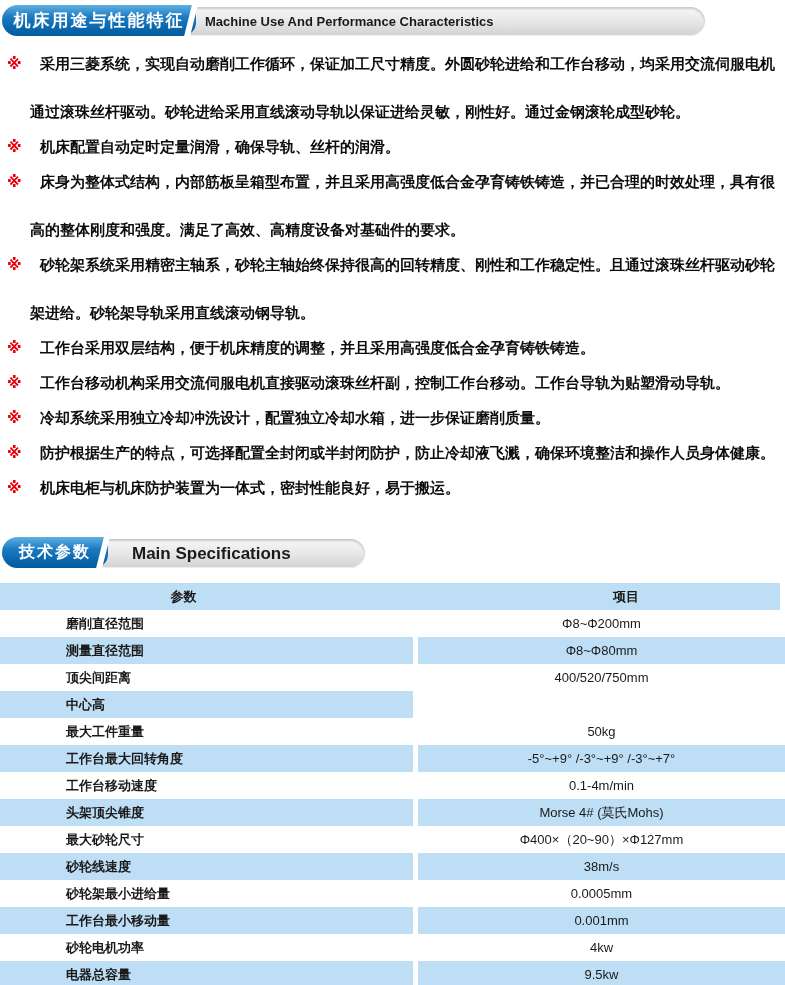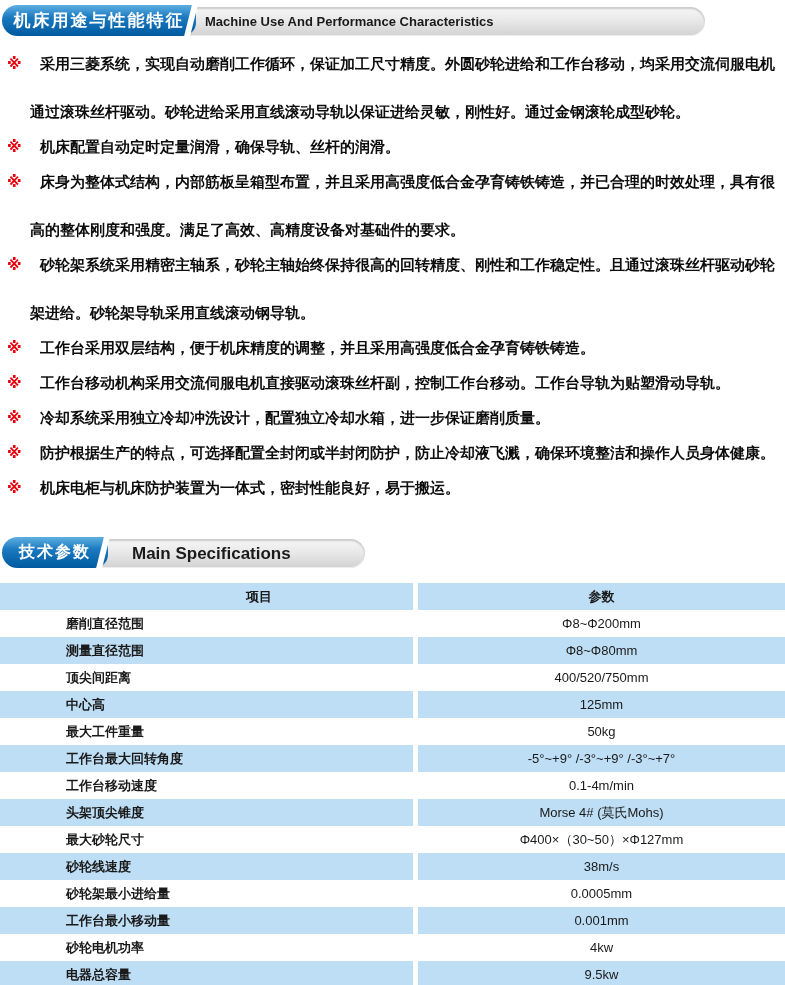--- a/index.html
+++ b/index.html
@@ -86,58 +86,57 @@
   <div class="gray">
     <span>Main Specifications</span>
   </div>
   <div class="pill">
     <span>技术参数</span>
   </div>
 </div>
 
 <div class="spec-table">
   <div class="trow thead">
+    <div class="cell value">参数</div>
     <div class="cell item">项目</div>
-    <div class="cell value">参数</div>
   </div>
   <div class="trow">
     <div class="cell item">磨削直径范围</div>
     <div class="cell value">Φ8~Φ200mm</div>
   </div>
   <div class="trow">
     <div class="cell item">测量直径范围</div>
     <div class="cell value">Φ8~Φ80mm</div>
   </div>
   <div class="trow">
     <div class="cell item">顶尖间距离</div>
     <div class="cell value">400/520/750mm</div>
   </div>
   <div class="trow">
     <div class="cell item">中心高</div>
-    <div class="cell value">125mm</div>
   </div>
   <div class="trow">
     <div class="cell item">最大工件重量</div>
     <div class="cell value">50kg</div>
   </div>
   <div class="trow">
     <div class="cell item">工作台最大回转角度</div>
     <div class="cell value">-5°~+9° /-3°~+9° /-3°~+7°</div>
   </div>
   <div class="trow">
     <div class="cell item">工作台移动速度</div>
     <div class="cell value">0.1-4m/min</div>
   </div>
   <div class="trow">
     <div class="cell item">头架顶尖锥度</div>
     <div class="cell value">Morse 4# (莫氏Mohs)</div>
   </div>
   <div class="trow">
     <div class="cell item">最大砂轮尺寸</div>
-    <div class="cell value">Φ400×（30~50）×Φ127mm</div>
+    <div class="cell value">Φ400×（20~90）×Φ127mm</div>
   </div>
   <div class="trow">
     <div class="cell item">砂轮线速度</div>
     <div class="cell value">38m/s</div>
   </div>
   <div class="trow">
     <div class="cell item">砂轮架最小进给量</div>
     <div class="cell value">0.0005mm</div>
   </div>
   <div class="trow">

